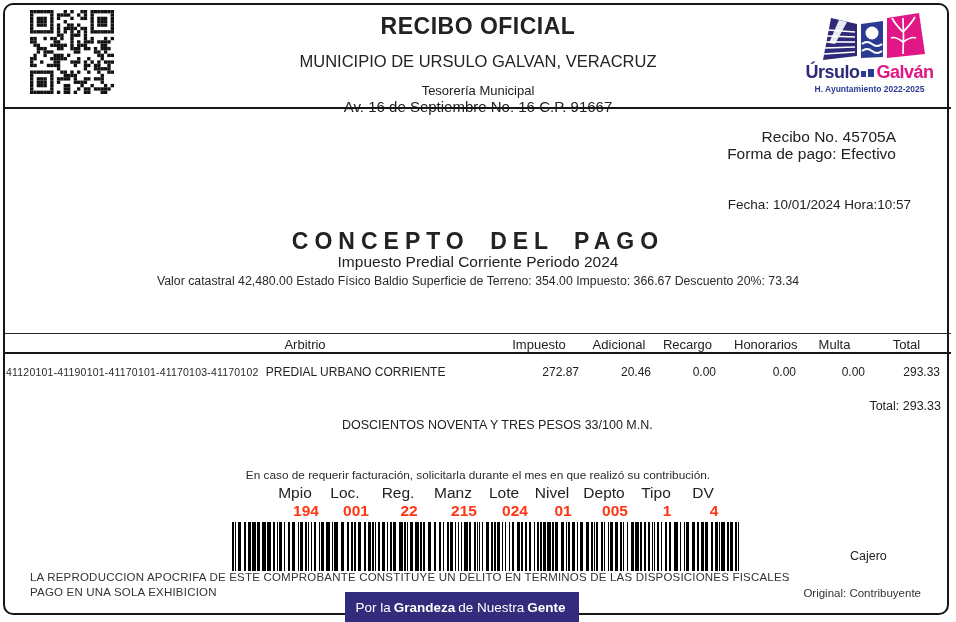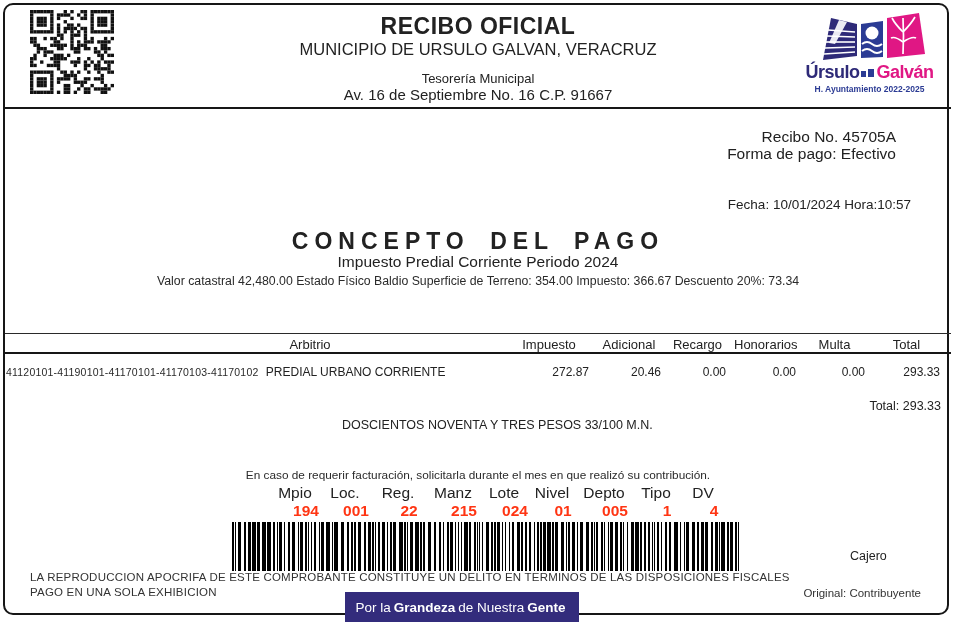--- a/index.html
+++ b/index.html
@@ -8,21 +8,21 @@
     font-family:"Liberation Sans", sans-serif; color:#1c1c1c; overflow:hidden;
   }
   .abs{position:absolute;}
   .outer-border{
     left:3px; top:3px; width:946px; height:612px;
     border:2px solid #161616; border-radius:10px; box-sizing:border-box;
   }
   
   .qr{left:30px; top:10px; width:84px; height:86px;}
   .header-text{left:160px; top:14px; width:636px; text-align:center; line-height:1.12;}
-  .h-title{font-size:23px; font-weight:600; letter-spacing:.5px; margin-bottom:0; color:#222;}
+  .h-title{font-size:23px; font-weight:600; letter-spacing:.5px; margin-bottom:12px; color:#222;}
   .h-muni{font-size:16.5px; font-weight:500; color:#222;}
   .h-office{font-size:13px; color:#222; margin-top:14px;}
   .h-address{font-size:15px; color:#222;}
   .logo{left:792px; top:10px; width:155px; height:92px; text-align:center;}
   .logo-words{display:flex; align-items:center; justify-content:center; gap:2px; margin-top:-4px;}
   .logo-left{color:#2e2a78; font-weight:700; font-size:18px; letter-spacing:-.5px;}
   .logo-right{color:#e01784; font-weight:700; font-size:18px; letter-spacing:-.5px;}
   .logo-sub{color:#2b3b94; font-weight:700; font-size:8.5px; margin-top:1px;}
   .sep-line{left:5px; top:107px; width:946px; height:2px; background:#161616;}
   
@@ -37,21 +37,21 @@
   
   .tline1{left:5px; top:333px; width:946px; height:1px; background:#2a2a2a;}
   .tline2{left:5px; top:352px; width:946px; height:2px; background:#161616;}
   .trow{left:6px; top:337px; width:942px; display:flex; font-size:13px; color:#222;}
   .drow{left:6px; top:365px; width:942px; display:flex; font-size:12px; color:#222;}
   .c1{flex:1; text-align:left; white-space:nowrap; overflow:hidden;}
   .c1.hd{text-align:center; padding-left:105px;}
   .cn{text-align:right; padding-right:8px; box-sizing:border-box;}
   .cn.hd{text-align:center;}
   .w-imp{width:88px;} .w-adi{width:72px;} .w-rec{width:65px;}
-  .w-hon{width:70px;} .w-mul{width:69px;} .w-tot{width:75px;}
+  .w-hon{width:70px;margin-left:10px;} .w-mul{width:69px;} .w-tot{width:75px;}
   .codes{font-size:10.5px; letter-spacing:.2px; color:#2a2a2a;}
   .arb-name{font-size:12px; margin-left:4px;}
   .total-line{right:15px; top:399px; font-size:12.5px; color:#222;}
   .words-line{left:342px; top:418px; font-size:12.5px; color:#222;}
   
   .fact-note{left:0; top:468px; width:956px; text-align:center; font-size:11.8px; color:#2a2a2a;}
   .key-row{left:270px; top:484px; width:460px; display:flex; font-size:15.5px; color:#222;}
   .key-vals{left:281px; top:502px; width:460px; display:flex; font-size:15.5px; font-weight:700;}
   .kc{text-align:center;}
   .k0{width:50px;} .k1{width:50px;} .k2{width:56px;} .k3{width:54px;} .k4{width:48px;}

